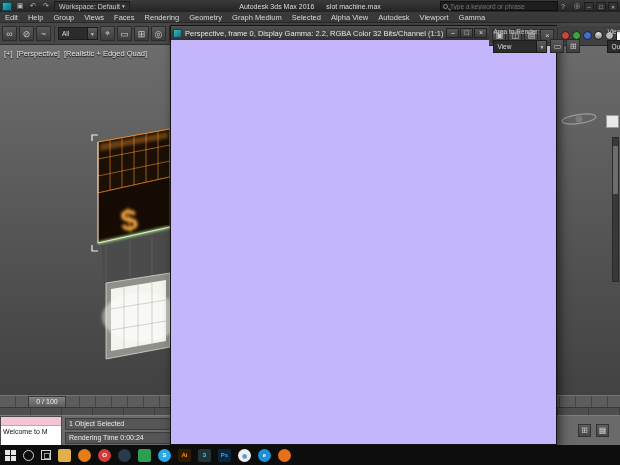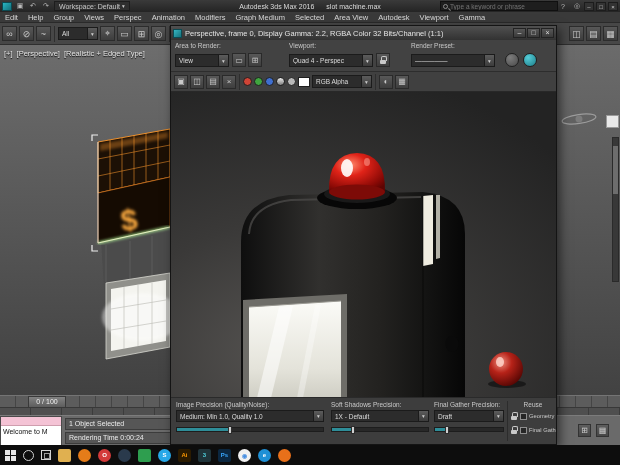--- a/index.html
+++ b/index.html
@@ -65,21 +65,21 @@
   .listener .pink{height:9px;background:#f4c3d5;border-bottom:1px solid #cf9eae}
   .listener .txt{font-size:7px;color:#111;padding:2px 2px;white-space:nowrap}
   .sunken{background:#565656;border:1px solid #3c3c3c;color:#ececec;font-size:7px;line-height:10px;padding:0 3px;overflow:hidden;white-space:nowrap}
   .sel-field{position:absolute;left:65px;top:2px;width:108px;height:12px}
   .time-field{position:absolute;left:65px;top:16px;width:108px;height:12px}
   .sb-icon{position:absolute;width:13px;height:13px;background:linear-gradient(#5e5e5e,#464646);border:1px solid #333;
     color:#ccc;font-size:8px;display:flex;align-items:center;justify-content:center}
 
   
   .rfw{position:absolute;left:170px;top:25px;width:387px;height:420px;background:#c4b5fd;border:1px solid #141414;
-    box-shadow:3px 4px 10px rgba(0,0,0,.55);z-index:5;display:flex;flex-direction:column}
+    box-shadow:3px 4px 10px rgba(0,0,0,.55);z-index:5;display:flex;}
   .rfw-title{height:14px;flex:none;background:linear-gradient(#505050,#323232);display:flex;align-items:center;
     gap:3px;padding:0 2px;font-size:7.5px;color:#e3e3e3;white-space:nowrap;overflow:hidden}
   .rfw-icon{width:9px;height:9px;flex:none;background:linear-gradient(135deg,#35b6c2,#15717c);border:1px solid #0c4a52}
   .wbtns{margin-left:auto;display:flex;gap:1px;flex:none}
   .wbtn{width:13px;height:10px;background:linear-gradient(#575757,#3a3a3a);border:1px solid #222;
     font-size:7px;line-height:8px;text-align:center;color:#ddd}
   .rfw-tb1{height:32px;flex:none;background:#424242;border-bottom:1px solid #2d2d2d;position:relative;font-size:6.5px;color:#c9c9c9}
   .rfw-tb1 .lbl{position:absolute;white-space:nowrap}
   .miniicon{position:absolute;width:14px;height:14px;background:linear-gradient(#585858,#3e3e3e);border:1px solid #2a2a2a;
     color:#c9c9c9;font-size:8px;display:flex;align-items:center;justify-content:center}
@@ -151,26 +151,26 @@
       <span class="winbtn">□</span>
       <span class="winbtn">×</span>
     </div>
   </div>
 
   <div class="menubar">
       <span class="menu-item">Edit</span>
       <span class="menu-item">Help</span>
       <span class="menu-item">Group</span>
       <span class="menu-item">Views</span>
-      <span class="menu-item">Perspec</span>
-      <span class="menu-item">Animation</span>
-      <span class="menu-item">Modifiers</span>
+      <span class="menu-item">Faces</span>
+      <span class="menu-item">Rendering</span>
+      <span class="menu-item">Geometry</span>
       <span class="menu-item">Graph Medium</span>
       <span class="menu-item">Selected</span>
-      <span class="menu-item">Area View</span>
+      <span class="menu-item">Alpha View</span>
       <span class="menu-item">Autodesk</span>
       <span class="menu-item">Viewport</span>
       <span class="menu-item">Gamma</span>
     </div>
 
   <div class="main-toolbar">
     <div class="ticon">∞</div>
     <div class="ticon">⊘</div>
     <div class="ticon">~</div>
     <div class="vsep"></div>
@@ -236,21 +236,21 @@
           <line x1="111" y1="285" x2="166" y2="276"></line>
       </g>
       <g stroke="#efefef" stroke-width="1.2" fill="none">
         <path d="M92,96 v-6 h6"></path>
           <path d="M92,200 v6 h6"></path>
       </g>
     </svg>
     <div class="vp-label">
       <span>[+]</span>
       <span>[Perspective]</span>
-      <span>[Realistic + Edged Type]</span>
+      <span>[Realistic + Edged Quad]</span>
     </div>
     <svg class="ring-svg" width="42" height="20" viewBox="0 0 42 20">
       <g transform="rotate(-8 21 10)">
         <ellipse cx="21" cy="10" rx="17" ry="4.5" fill="none" stroke="#9c9c9c" stroke-width="1.2"></ellipse>
         <circle cx="21" cy="10" r="3.5" fill="#7c7c7c"></circle>
       </g>
     </svg>
     <div class="sliver"></div>
     <div class="rscroll">
       <div class="thumb"></div>

